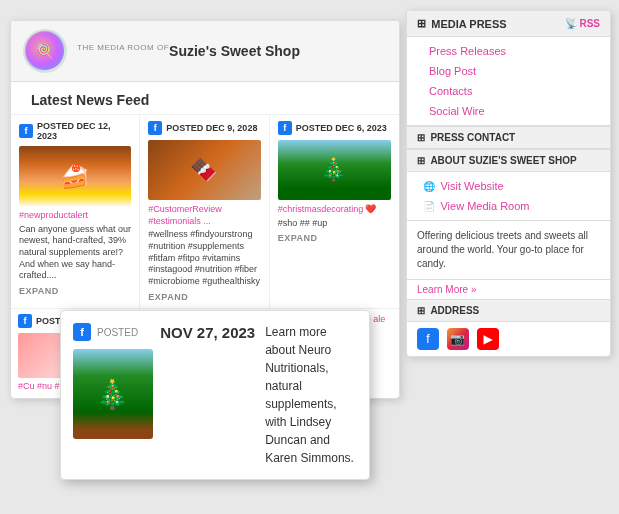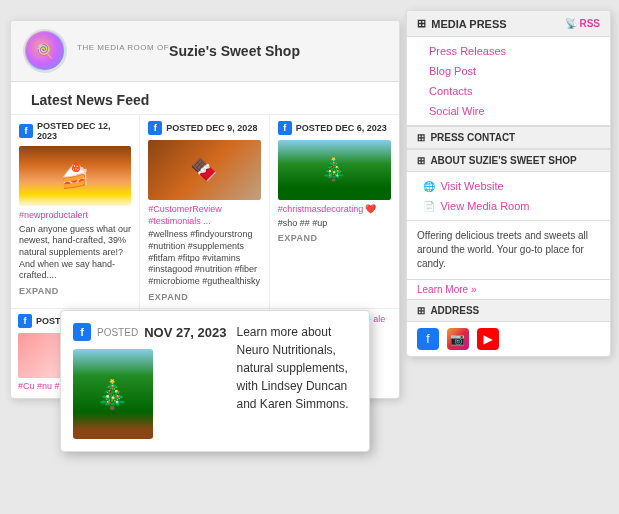--- a/index.html
+++ b/index.html
@@ -231,23 +231,24 @@
       flex-shrink: 0;
     }
 
     .overlay-posted {
       font-size: 10px;
       color: #888;
       font-weight: normal;
     }
 
     .overlay-date {
-      font-size: 13px;
-      font-weight: bold;
-      color: #333;
+      font-size: 15px;
+      font-weight: bold;
+      color: #333;
+      margin-left: 16px;
     }
 
     .overlay-tree-img {
       width: 80px;
       height: 90px;
       background: linear-gradient(180deg, #87CEEB 0%, #228B22 30%, #006400 70%, #8B4513 90%);
       border-radius: 3px;
       display: flex;
       align-items: center;
       justify-content: center;

